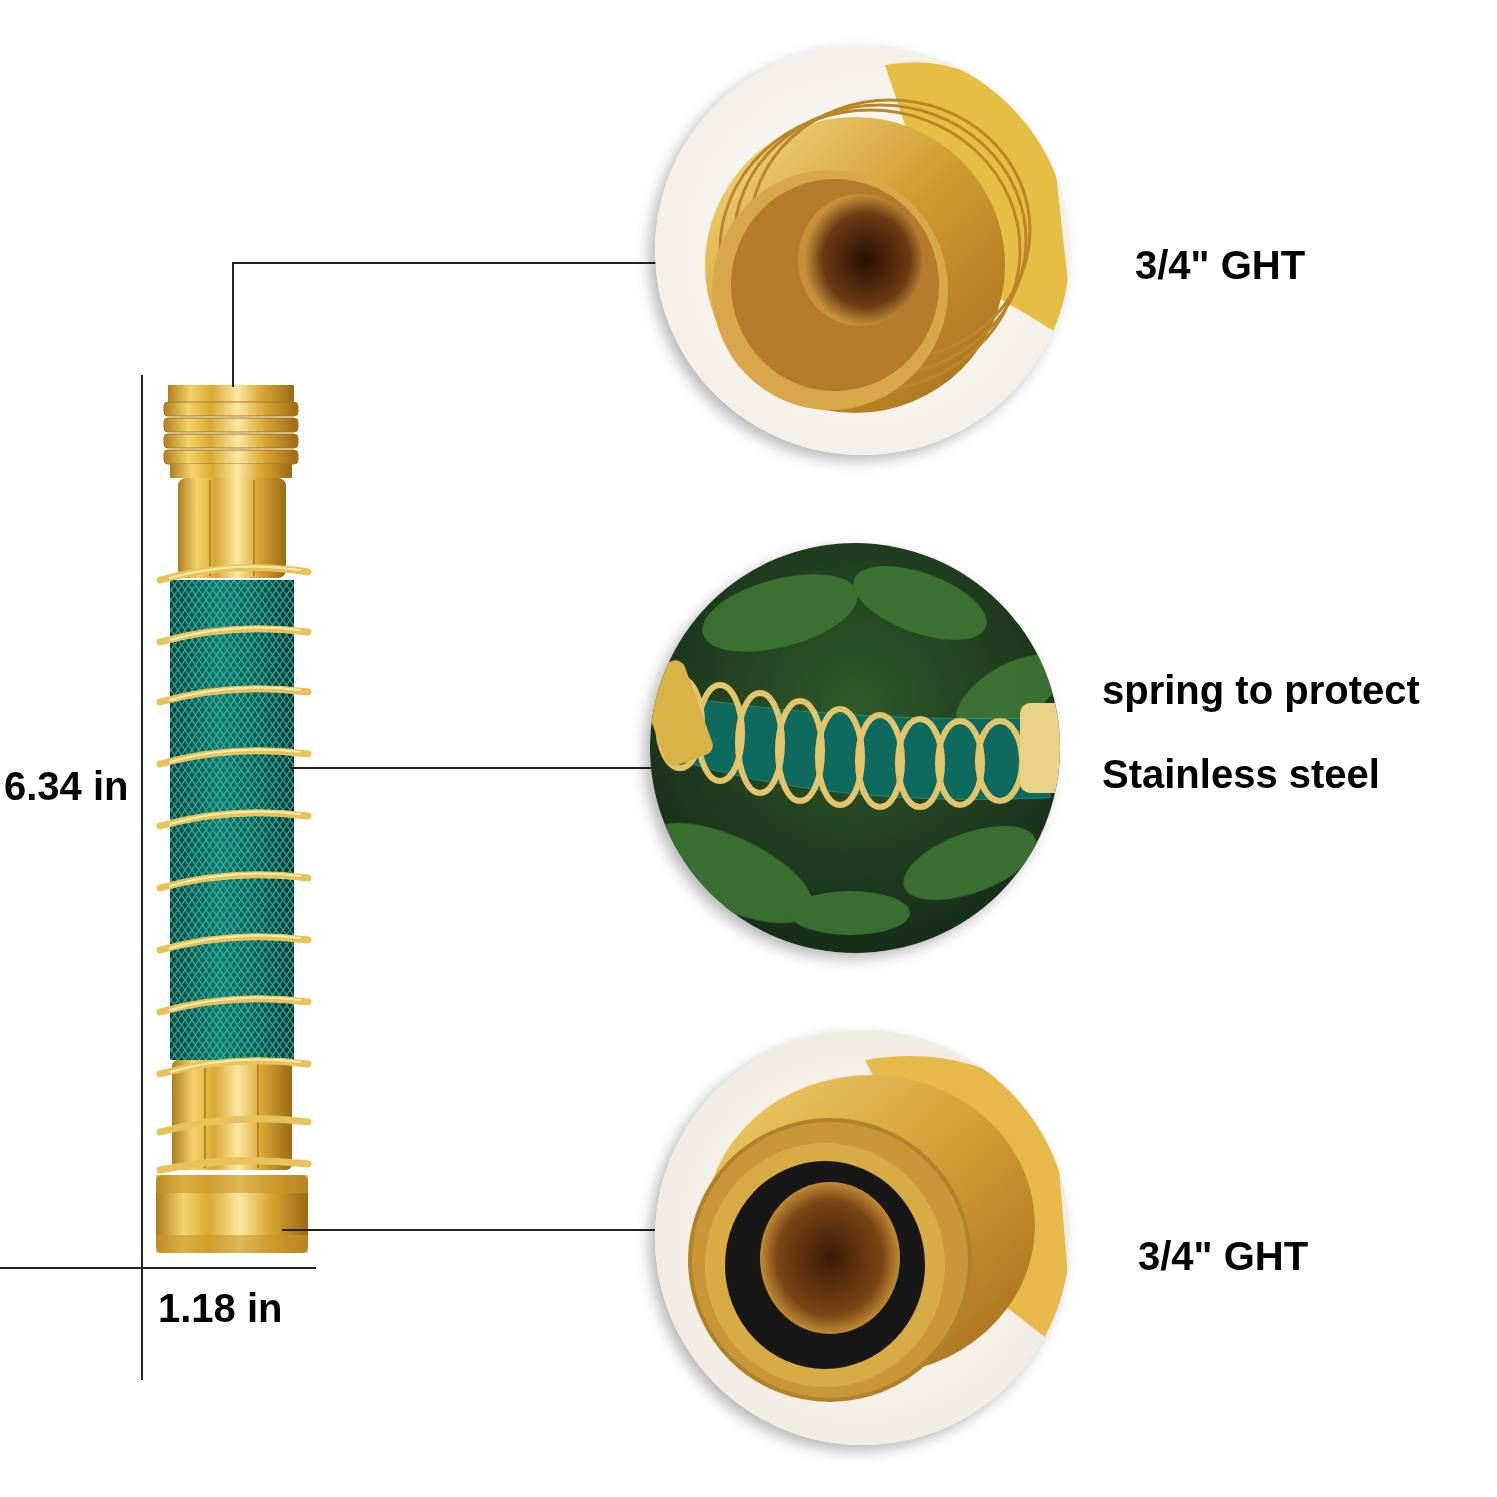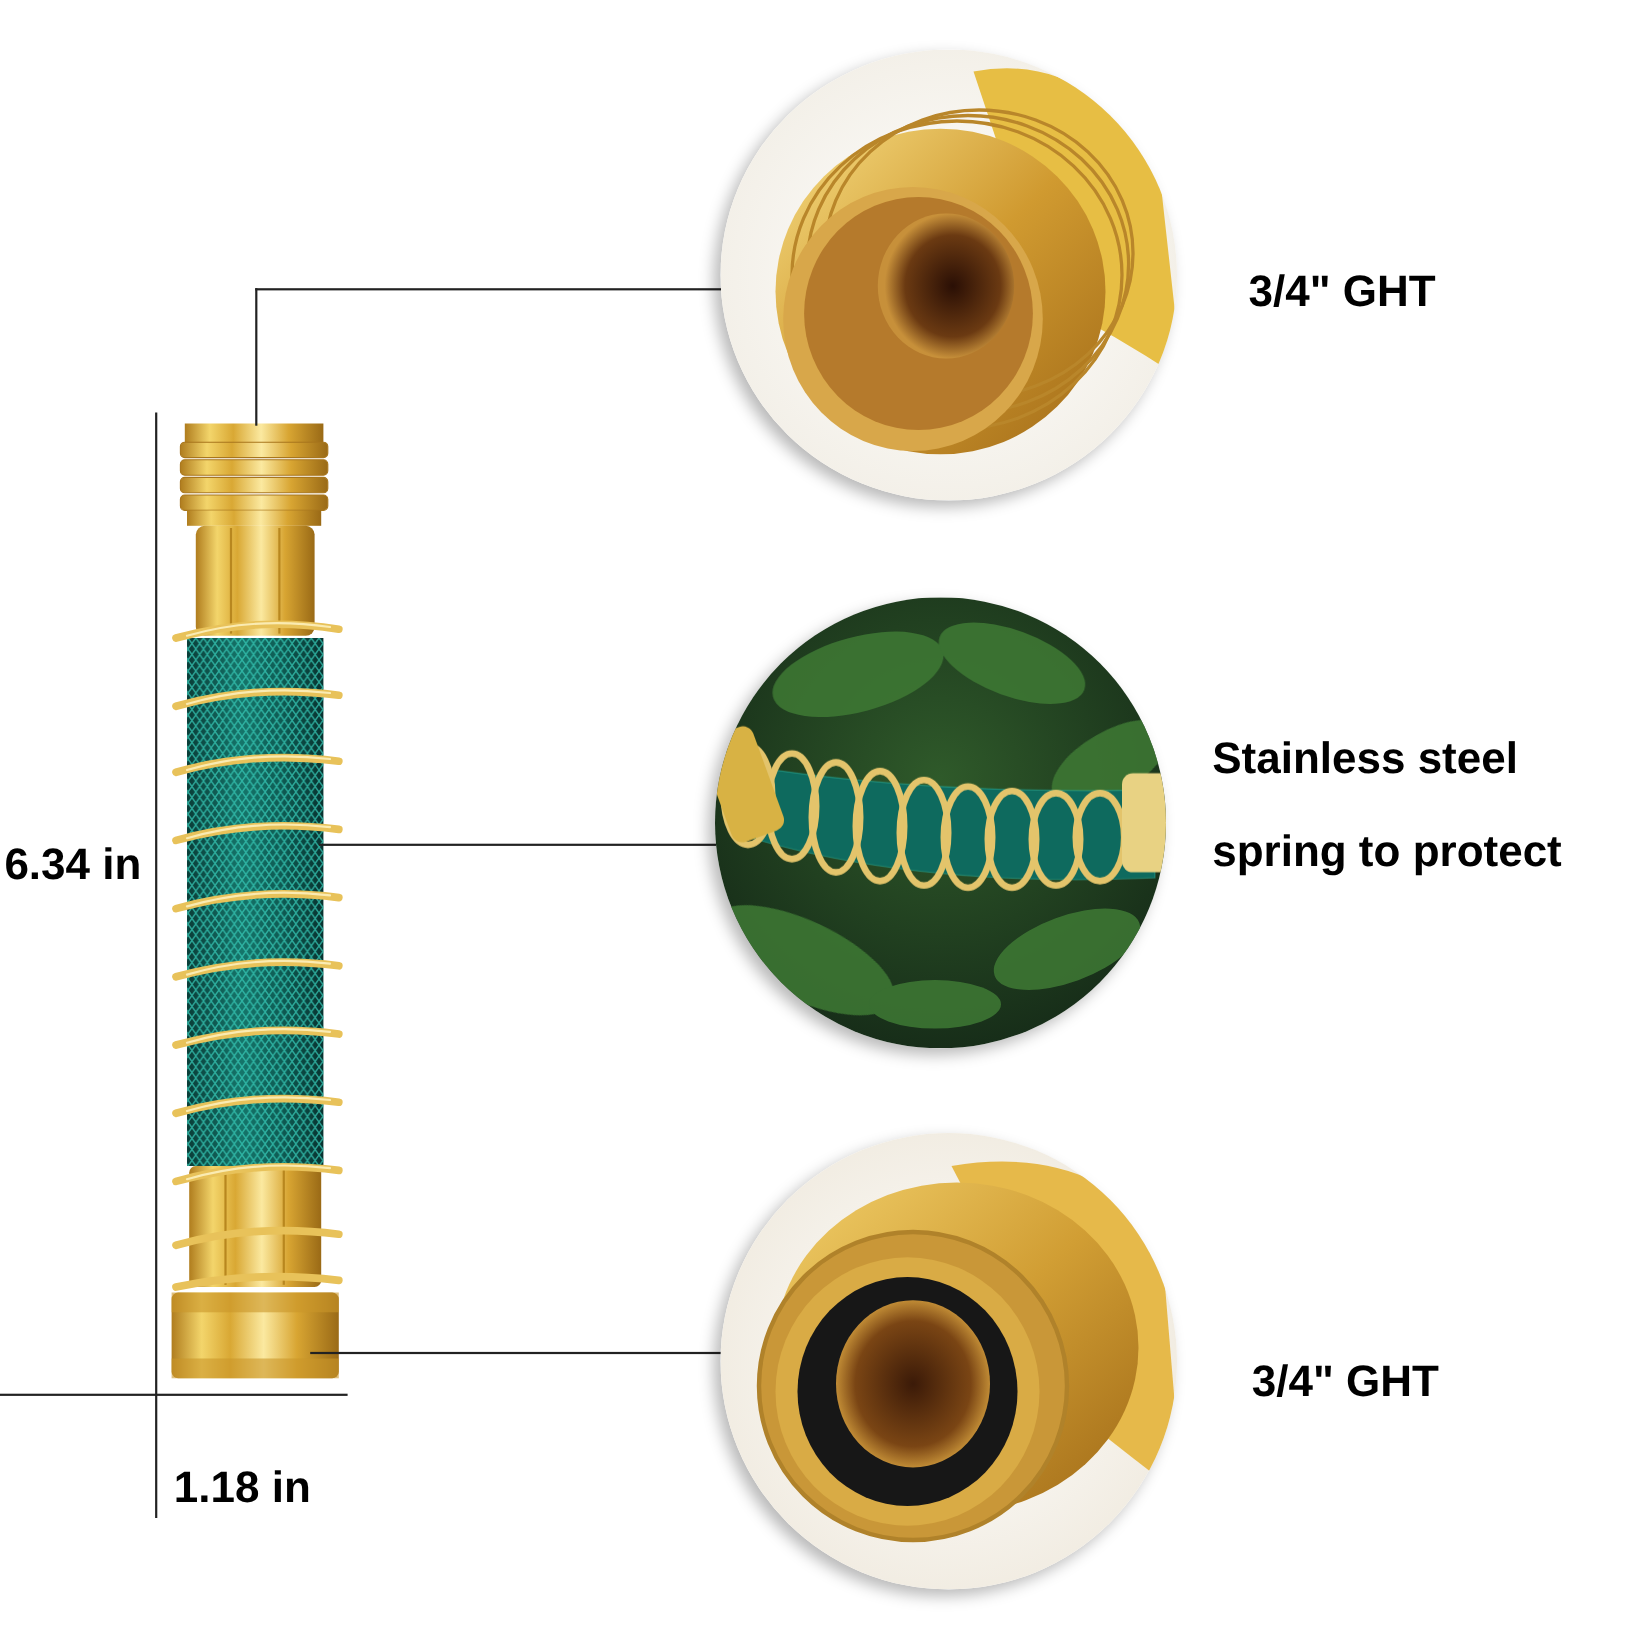--- a/index.html
+++ b/index.html
@@ -14,21 +14,21 @@
             box-shadow: -6px 6px 14px rgba(0,0,0,0.28); background:#fff; }
   svg { display:block; }
 </style>
 </head>
 <body>
 
 <div class="line-v" style="left:141px; top:375px; height:1005px;"></div>
 <div class="line-h" style="left:0; top:1267px; width:316px;"></div>
 
 <div class="dim-label" style="left:2px; top:764px; background:#fff; padding:0 2px;">6.34 in</div>
-<div class="dim-label" style="left:158px; top:1286px;margin-top:44px;">1.18 in</div>
+<div class="dim-label" style="left:158px; top:1286px;">1.18 in</div>
 
 <div class="abs" style="left:150px; top:380px; width:170px; height:880px;">
   <svg width="170" height="880" viewBox="0 0 170 880">
     <defs>
       <linearGradient id="brassG" x1="0" x2="1" y1="0" y2="0">
         <stop offset="0" stop-color="#b07d1e"></stop>
         <stop offset="0.18" stop-color="#f3d56b"></stop>
         <stop offset="0.35" stop-color="#d9a834"></stop>
         <stop offset="0.55" stop-color="#fbe9a0"></stop>
         <stop offset="0.75" stop-color="#d8a532"></stop>
@@ -162,22 +162,22 @@
       <ellipse cx="230" cy="218" rx="22" ry="46"></ellipse>
       <ellipse cx="270" cy="220" rx="22" ry="44"></ellipse>
       <ellipse cx="310" cy="220" rx="22" ry="42"></ellipse>
       <ellipse cx="350" cy="218" rx="22" ry="40"></ellipse>
     </g>
     <rect x="0" y="120" width="50" height="100" rx="10" fill="#d8b244" transform="rotate(-20 25 170)"></rect>
     <rect x="370" y="160" width="50" height="90" rx="10" fill="#e8d283"></rect>
   </svg>
 </div>
 <div class="callout-label" style="left:1102px; top:648px;">
+  <div>spring to protect</div>
   <div>Stainless steel</div>
-  <div>spring to protect</div>
 </div>
 
 <div class="circle" style="left:655px; top:1030px; width:415px; height:415px;">
   <svg width="415" height="415" viewBox="0 0 415 415">
     <defs>
       <radialGradient id="bg3" cx="0.5" cy="0.5" r="0.6">
         <stop offset="0" stop-color="#ffffff"></stop>
           <stop offset="1" stop-color="#efe9dd"></stop>
       </radialGradient>
       <linearGradient id="b3" x1="0" x2="1" y1="0" y2="1">

